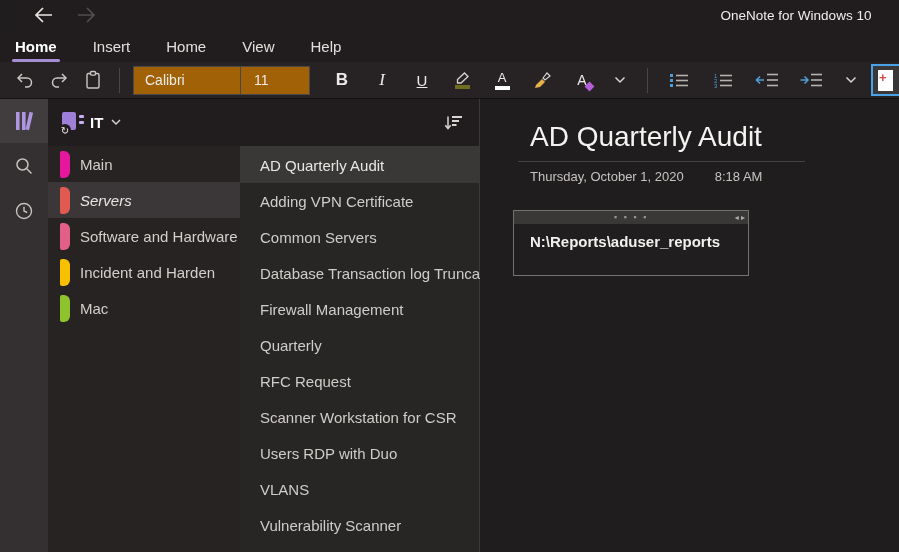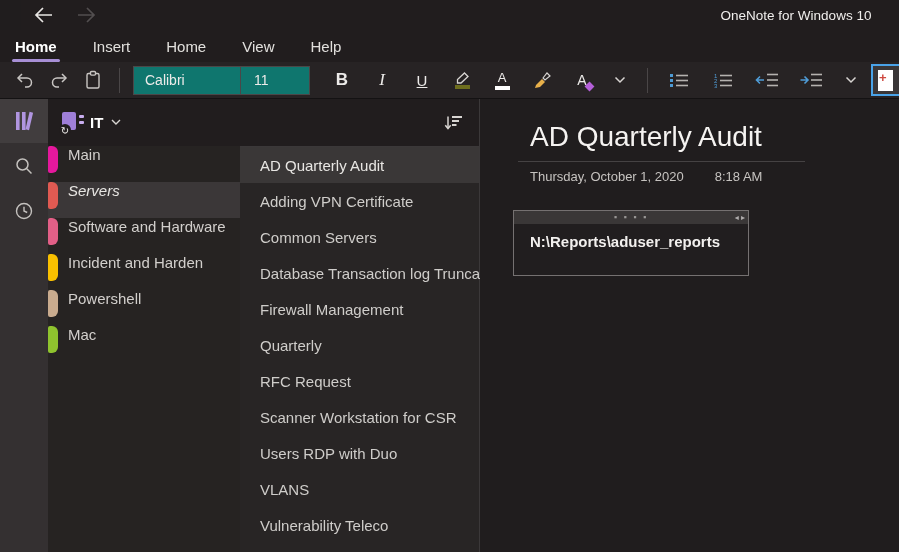--- a/index.html
+++ b/index.html
@@ -15,21 +15,21 @@
   .menu-tab{position:relative;margin-right:34px;font-size:15px;color:#e2e0dd;cursor:pointer;padding:4px 1px;}
   .menu-tab.active{font-weight:bold;color:#fff;}
   .menu-tab.active::after{content:"";position:absolute;left:-2px;right:-2px;bottom:-3px;height:3px;
       background:var(--accent,#a78fd5);border-radius:2px;}
   
   .toolbar{height:36px;background:#272324;display:flex;align-items:center;padding-left:8px;
       position:relative;border-bottom:1px solid #141213;overflow:hidden;}
   .tbtn{height:30px;display:flex;align-items:center;justify-content:center;border-radius:2px;cursor:pointer;flex:0 0 auto;}
   .w34{width:34px}.w40{width:40px}.w44{width:44px}.w36{width:36px}
   .sep{width:1px;height:25px;background:#4a4647;margin:0 9px;flex:0 0 auto;}
-  .combo{display:flex;height:27px;border:1px solid #4b4748;background:#0f766e;margin-left:4px;flex:0 0 auto;}
+  .combo{display:flex;height:27px;border:1px solid #4b4748;background:#a16207;margin-left:4px;flex:0 0 auto;}
   .combo .fname{width:95px;display:flex;align-items:center;padding-left:11px;font-size:14px;color:#ecebe9;cursor:pointer;}
   .combo .fsize{width:55px;display:flex;align-items:center;padding-left:13px;font-size:14px;color:#ecebe9;border-left:1px solid #4b4748;cursor:pointer;}
   .boldL{font-weight:bold;font-size:17px;color:#eceae8;}
   .italL{font-family:"Liberation Serif",serif;font-style:italic;font-size:17px;color:#eceae8;}
   .undL{font-size:15px;color:#eceae8;text-decoration:underline;}
   .fontcolor{display:flex;flex-direction:column;align-items:center;line-height:1;}
   .fontcolor .a{font-size:13px;color:#eceae8;}
   .fontcolor .bar{width:15px;height:4px;background:#fff;margin-top:2px;}
   .penwrap{display:flex;flex-direction:column;align-items:center;line-height:1;}
   .penwrap .bar{width:15px;height:4px;background:#6e6e1e;margin-top:1px;}
@@ -50,21 +50,21 @@
   .sections{width:192px;background:#262322;flex:0 0 auto;display:flex;flex-direction:column;}
   .panel-head{height:47px;background:#211d1e;display:flex;align-items:center;flex:0 0 auto;}
   .nbsel{display:flex;align-items:center;margin-left:12px;cursor:pointer;}
   .nbicon{position:relative;width:22px;height:21px;margin-right:8px;}
   .nbbody{position:absolute;left:2px;top:0;width:14px;height:18px;background:#9f7fd8;border-radius:2px;}
   .nbclasp{position:absolute;right:-2px;width:5px;height:3px;background:#c9aef0;border-radius:1px;}
   .nbc1{top:3px}.nbc2{top:9px}
   .syncbadge{position:absolute;left:-1px;bottom:-3px;width:12px;height:12px;background:#211d1e;border-radius:50%;
       display:flex;align-items:center;justify-content:center;font-size:10px;color:#f0eeec;}
   .nbname{font-size:15px;font-weight:bold;color:#fff;margin-right:8px;}
-  .section-row{height:36px;display:flex;align-items:flex-start;cursor:pointer;}
+  .section-row{height:36px;display:flex;align-items:center;padding-left:12px;cursor:pointer;}
   .section-row.selected{background:#3b3738;font-style:italic;}
   .section-bar{width:10px;height:27px;border-radius:2px 6px 6px 2px;flex:0 0 auto;}
   .section-label{margin-left:10px;font-size:15px;color:#d2cfcc;white-space:nowrap;}
   .section-row.selected .section-label{color:#e8e6e3;}
   
   .pages{width:240px;background:#282525;flex:0 0 auto;display:flex;flex-direction:column;border-right:1px solid #3b3839;box-sizing:border-box;}
   .pages .panel-head{justify-content:flex-end;border-bottom:1px solid #3b3839;}
   .sortbtn{margin-right:16px;cursor:pointer;display:flex;align-items:center;}
   .page-row{height:36px;display:flex;align-items:center;padding-left:20px;font-size:15px;color:#cfcdca;cursor:pointer;white-space:nowrap;}
   .page-row.selected{background:#3a3737;color:#e8e6e3;}
@@ -274,24 +274,20 @@
     <div class="section-row">
       <span class="section-bar" style="background: rgb(226, 95, 135);"></span>
       <span class="section-label">Software and Hardware</span>
     </div>
 
     <div class="section-row">
       <span class="section-bar" style="background: rgb(249, 192, 0);"></span>
       <span class="section-label">Incident and Harden</span>
     </div>
 
-    <div class="section-row">
-      <span class="section-bar" style="background: rgb(201, 171, 142);"></span>
-      <span class="section-label">Powershell</span>
-    </div>
 
 
     <div class="section-row">
       <span class="section-bar" style="background: rgb(143, 195, 46);"></span>
       <span class="section-label">Mac</span>
     </div>
   </div>
     </div>
 
     <div class="pages">
@@ -320,21 +316,21 @@
     <div class="page-row">Quarterly</div>
 
     <div class="page-row">RFC Request</div>
 
     <div class="page-row">Scanner Workstation for CSR</div>
 
     <div class="page-row">Users RDP with Duo</div>
 
     <div class="page-row">VLANS</div>
 
-    <div class="page-row">Vulnerability Teleco</div>
+    <div class="page-row">Vulnerability Scanner</div>
   </div>
     </div>
 
     <div class="canvas">
       <div class="page-title">AD Quarterly Audit</div>
       <div class="title-rule"></div>
       <div class="dateline">
         <span>Thursday, October 1, 2020</span>
         <span class="timeval">8:18 AM</span>
       </div>

